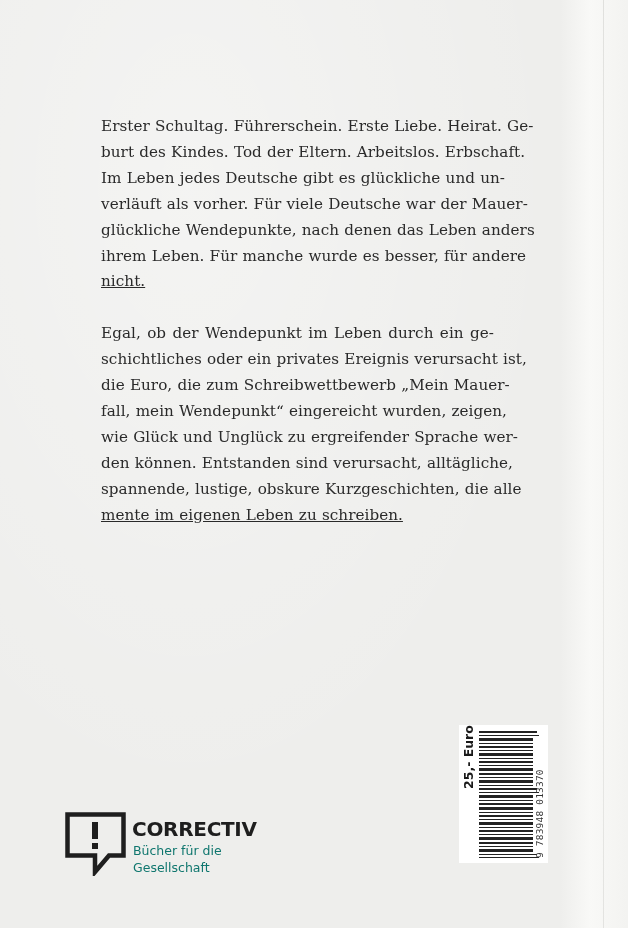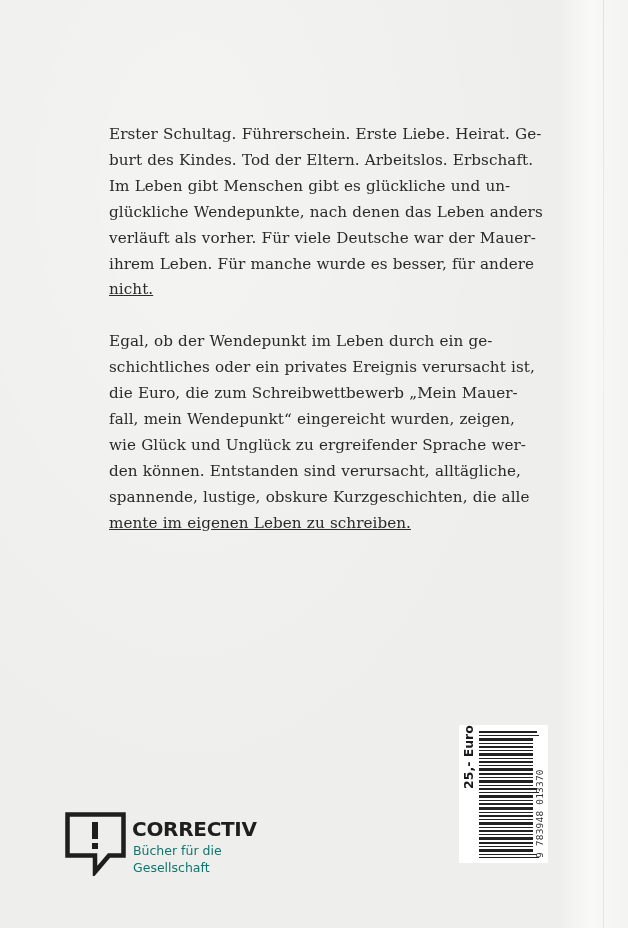--- a/index.html
+++ b/index.html
@@ -26,21 +26,21 @@
       height: 928px;
       background: linear-gradient(180deg, rgba(180,180,176,0.35), rgba(180,180,176,0.15) 40%, rgba(180,180,176,0.3));
     }
     .blurb {
       position: absolute;
       left: 93px;
       top: 106px;
       width: 409px;
     }
     .blurb p {
-      margin: 16px;
+      margin: 8px;
       font-size: 15.2px;
       line-height: 25.9px;
       text-align: justify;
       letter-spacing: 0.05px;
       word-spacing: 0.3px;
     }
     .blurb p + p {
       margin-top: 25.9px;
     }
     .line {
@@ -158,23 +158,23 @@
   </style>
 </head>
 <body>
 
 <div class="spine-line"></div>
 
 <section class="blurb">
   <p>
     <span class="line">Erster Schultag. Führerschein. Erste Liebe. Heirat. Ge-</span>
     <span class="line">burt des Kindes. Tod der Eltern. Arbeitslos. Erbschaft.</span>
-    <span class="line">Im Leben gibt Menschen gibt es glückliche und un-</span>
+    <span class="line">Im Leben jedes Deutsche gibt es glückliche und un-</span>
+    <span class="line">verläuft als vorher. Für viele Deutsche war der Mauer-</span>
     <span class="line">glückliche Wendepunkte, nach denen das Leben anders</span>
-    <span class="line">verläuft als vorher. Für viele Deutsche war der Mauer-</span>
     <span class="line">ihrem Leben. Für manche wurde es besser, für andere</span>
     <span class="line last">nicht.</span>
   </p>
   <p>
     <span class="line">Egal, ob der Wendepunkt im Leben durch ein ge-</span>
     <span class="line">schichtliches oder ein privates Ereignis verursacht ist,</span>
     <span class="line">die Euro, die zum Schreibwettbewerb „Mein Mauer-</span>
     <span class="line">fall, mein Wendepunkt“ eingereicht wurden, zeigen,</span>
     <span class="line">wie Glück und Unglück zu ergreifender Sprache wer-</span>
     <span class="line">den können. Entstanden sind verursacht, alltägliche,</span>

